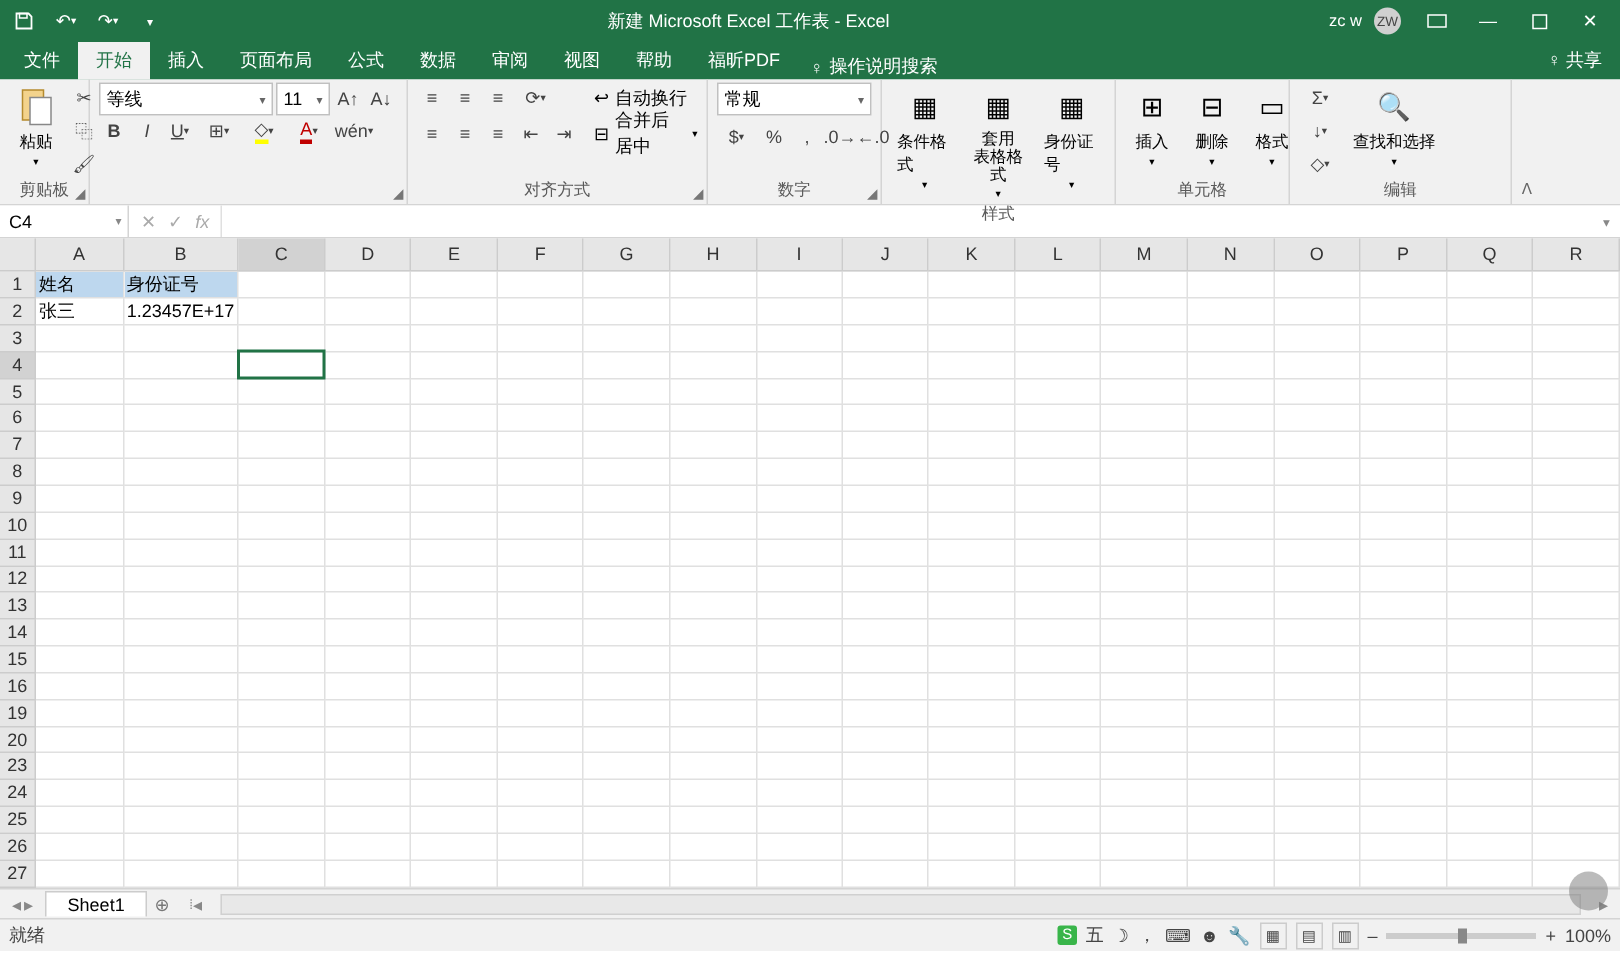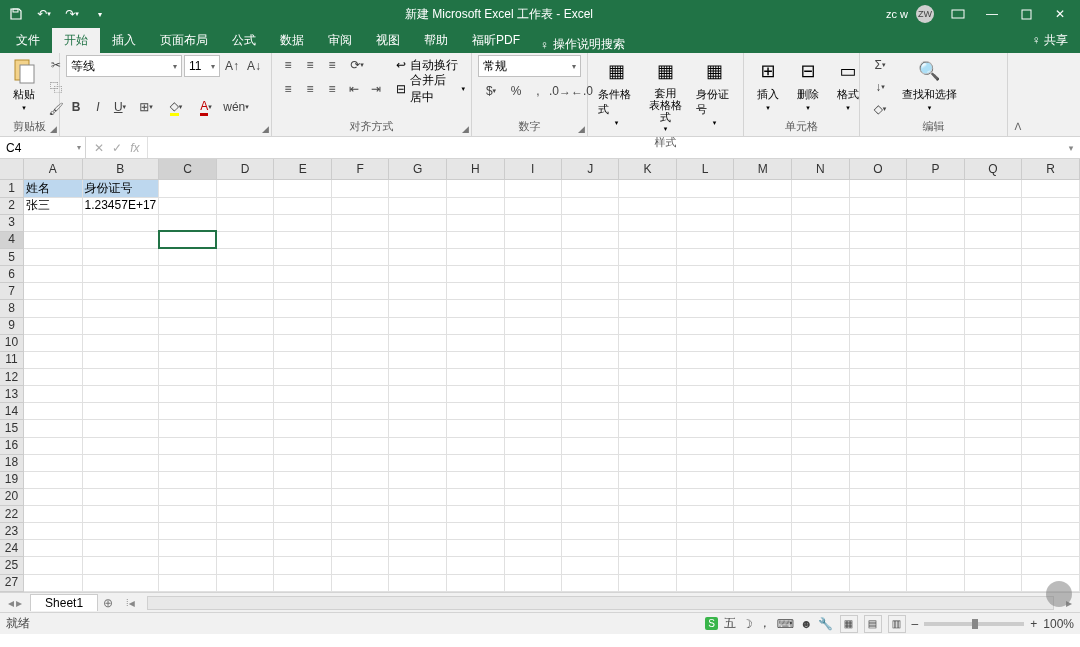--- a/index.html
+++ b/index.html
@@ -145,21 +145,21 @@
         <div class="small-btn">✂</div>
         <div class="small-btn">⿻</div>
         <div class="small-btn">🖌</div>
       </div>
     </div>
     <div class="group-label">剪贴板</div>
     <span class="group-launcher">◢</span>
   </div>
 
   <div class="group" style="width:212px">
-    <div class="group-content col" style="gap:20px;width:100%">
+    <div class="group-content col" style="gap:0;width:100%">
       <div class="row">
         <div class="dropdown" style="width:116px">
             <span>等线</span>
             <span class="dd-arrow" style="margin-left:auto">▾</span>
           </div>
         <div class="dropdown" style="width:36px">
             <span>11</span>
             <span class="dd-arrow" style="margin-left:auto">▾</span>
           </div>
         <div class="small-btn">A↑</div>
@@ -672,41 +672,20 @@
           <td class="cell" style="height:15px;"></td>
           <td class="cell" style="height:15px;"></td>
           <td class="cell" style="height:15px;"></td>
           <td class="cell" style="height:15px;"></td>
           <td class="cell" style="height:15px;"></td>
           <td class="cell" style="height:15px;"></td>
           <td class="cell" style="height:15px;"></td>
           <td class="cell" style="height:15px;"></td>
         </tr>
         <tr>
-          <td class="row-head">18</td>
-          <td class="cell" style="height:15px;"></td>
-          <td class="cell" style="height:15px;"></td>
-          <td class="cell" style="height:15px;"></td>
-          <td class="cell" style="height:15px;"></td>
-          <td class="cell" style="height:15px;"></td>
-          <td class="cell" style="height:15px;"></td>
-          <td class="cell" style="height:15px;"></td>
-          <td class="cell" style="height:15px;"></td>
-          <td class="cell" style="height:15px;"></td>
-          <td class="cell" style="height:15px;"></td>
-          <td class="cell" style="height:15px;"></td>
-          <td class="cell" style="height:15px;"></td>
-          <td class="cell" style="height:15px;"></td>
-          <td class="cell" style="height:15px;"></td>
-          <td class="cell" style="height:15px;"></td>
-          <td class="cell" style="height:15px;"></td>
-          <td class="cell" style="height:15px;"></td>
-          <td class="cell" style="height:15px;"></td>
-        </tr>
-        <tr>
           <td class="row-head">19</td>
           <td class="cell" style="height:15px;"></td>
           <td class="cell" style="height:15px;"></td>
           <td class="cell" style="height:15px;"></td>
           <td class="cell" style="height:15px;"></td>
           <td class="cell" style="height:15px;"></td>
           <td class="cell" style="height:15px;"></td>
           <td class="cell" style="height:15px;"></td>
           <td class="cell" style="height:15px;"></td>
           <td class="cell" style="height:15px;"></td>
@@ -735,41 +714,20 @@
           <td class="cell" style="height:15px;"></td>
           <td class="cell" style="height:15px;"></td>
           <td class="cell" style="height:15px;"></td>
           <td class="cell" style="height:15px;"></td>
           <td class="cell" style="height:15px;"></td>
           <td class="cell" style="height:15px;"></td>
           <td class="cell" style="height:15px;"></td>
           <td class="cell" style="height:15px;"></td>
         </tr>
         <tr>
-          <td class="row-head">22</td>
-          <td class="cell" style="height:15px;"></td>
-          <td class="cell" style="height:15px;"></td>
-          <td class="cell" style="height:15px;"></td>
-          <td class="cell" style="height:15px;"></td>
-          <td class="cell" style="height:15px;"></td>
-          <td class="cell" style="height:15px;"></td>
-          <td class="cell" style="height:15px;"></td>
-          <td class="cell" style="height:15px;"></td>
-          <td class="cell" style="height:15px;"></td>
-          <td class="cell" style="height:15px;"></td>
-          <td class="cell" style="height:15px;"></td>
-          <td class="cell" style="height:15px;"></td>
-          <td class="cell" style="height:15px;"></td>
-          <td class="cell" style="height:15px;"></td>
-          <td class="cell" style="height:15px;"></td>
-          <td class="cell" style="height:15px;"></td>
-          <td class="cell" style="height:15px;"></td>
-          <td class="cell" style="height:15px;"></td>
-        </tr>
-        <tr>
           <td class="row-head">23</td>
           <td class="cell" style="height:15px;"></td>
           <td class="cell" style="height:15px;"></td>
           <td class="cell" style="height:15px;"></td>
           <td class="cell" style="height:15px;"></td>
           <td class="cell" style="height:15px;"></td>
           <td class="cell" style="height:15px;"></td>
           <td class="cell" style="height:15px;"></td>
           <td class="cell" style="height:15px;"></td>
           <td class="cell" style="height:15px;"></td>
@@ -799,20 +757,41 @@
           <td class="cell" style="height:15px;"></td>
           <td class="cell" style="height:15px;"></td>
           <td class="cell" style="height:15px;"></td>
           <td class="cell" style="height:15px;"></td>
           <td class="cell" style="height:15px;"></td>
           <td class="cell" style="height:15px;"></td>
           <td class="cell" style="height:15px;"></td>
         </tr>
         <tr>
           <td class="row-head">25</td>
+          <td class="cell" style="height:15px;"></td>
+          <td class="cell" style="height:15px;"></td>
+          <td class="cell" style="height:15px;"></td>
+          <td class="cell" style="height:15px;"></td>
+          <td class="cell" style="height:15px;"></td>
+          <td class="cell" style="height:15px;"></td>
+          <td class="cell" style="height:15px;"></td>
+          <td class="cell" style="height:15px;"></td>
+          <td class="cell" style="height:15px;"></td>
+          <td class="cell" style="height:15px;"></td>
+          <td class="cell" style="height:15px;"></td>
+          <td class="cell" style="height:15px;"></td>
+          <td class="cell" style="height:15px;"></td>
+          <td class="cell" style="height:15px;"></td>
+          <td class="cell" style="height:15px;"></td>
+          <td class="cell" style="height:15px;"></td>
+          <td class="cell" style="height:15px;"></td>
+          <td class="cell" style="height:15px;"></td>
+        </tr>
+        <tr>
+          <td class="row-head">26</td>
           <td class="cell" style="height:15px;"></td>
           <td class="cell" style="height:15px;"></td>
           <td class="cell" style="height:15px;"></td>
           <td class="cell" style="height:15px;"></td>
           <td class="cell" style="height:15px;"></td>
           <td class="cell" style="height:15px;"></td>
           <td class="cell" style="height:15px;"></td>
           <td class="cell" style="height:15px;"></td>
           <td class="cell" style="height:15px;"></td>
           <td class="cell" style="height:15px;"></td>

